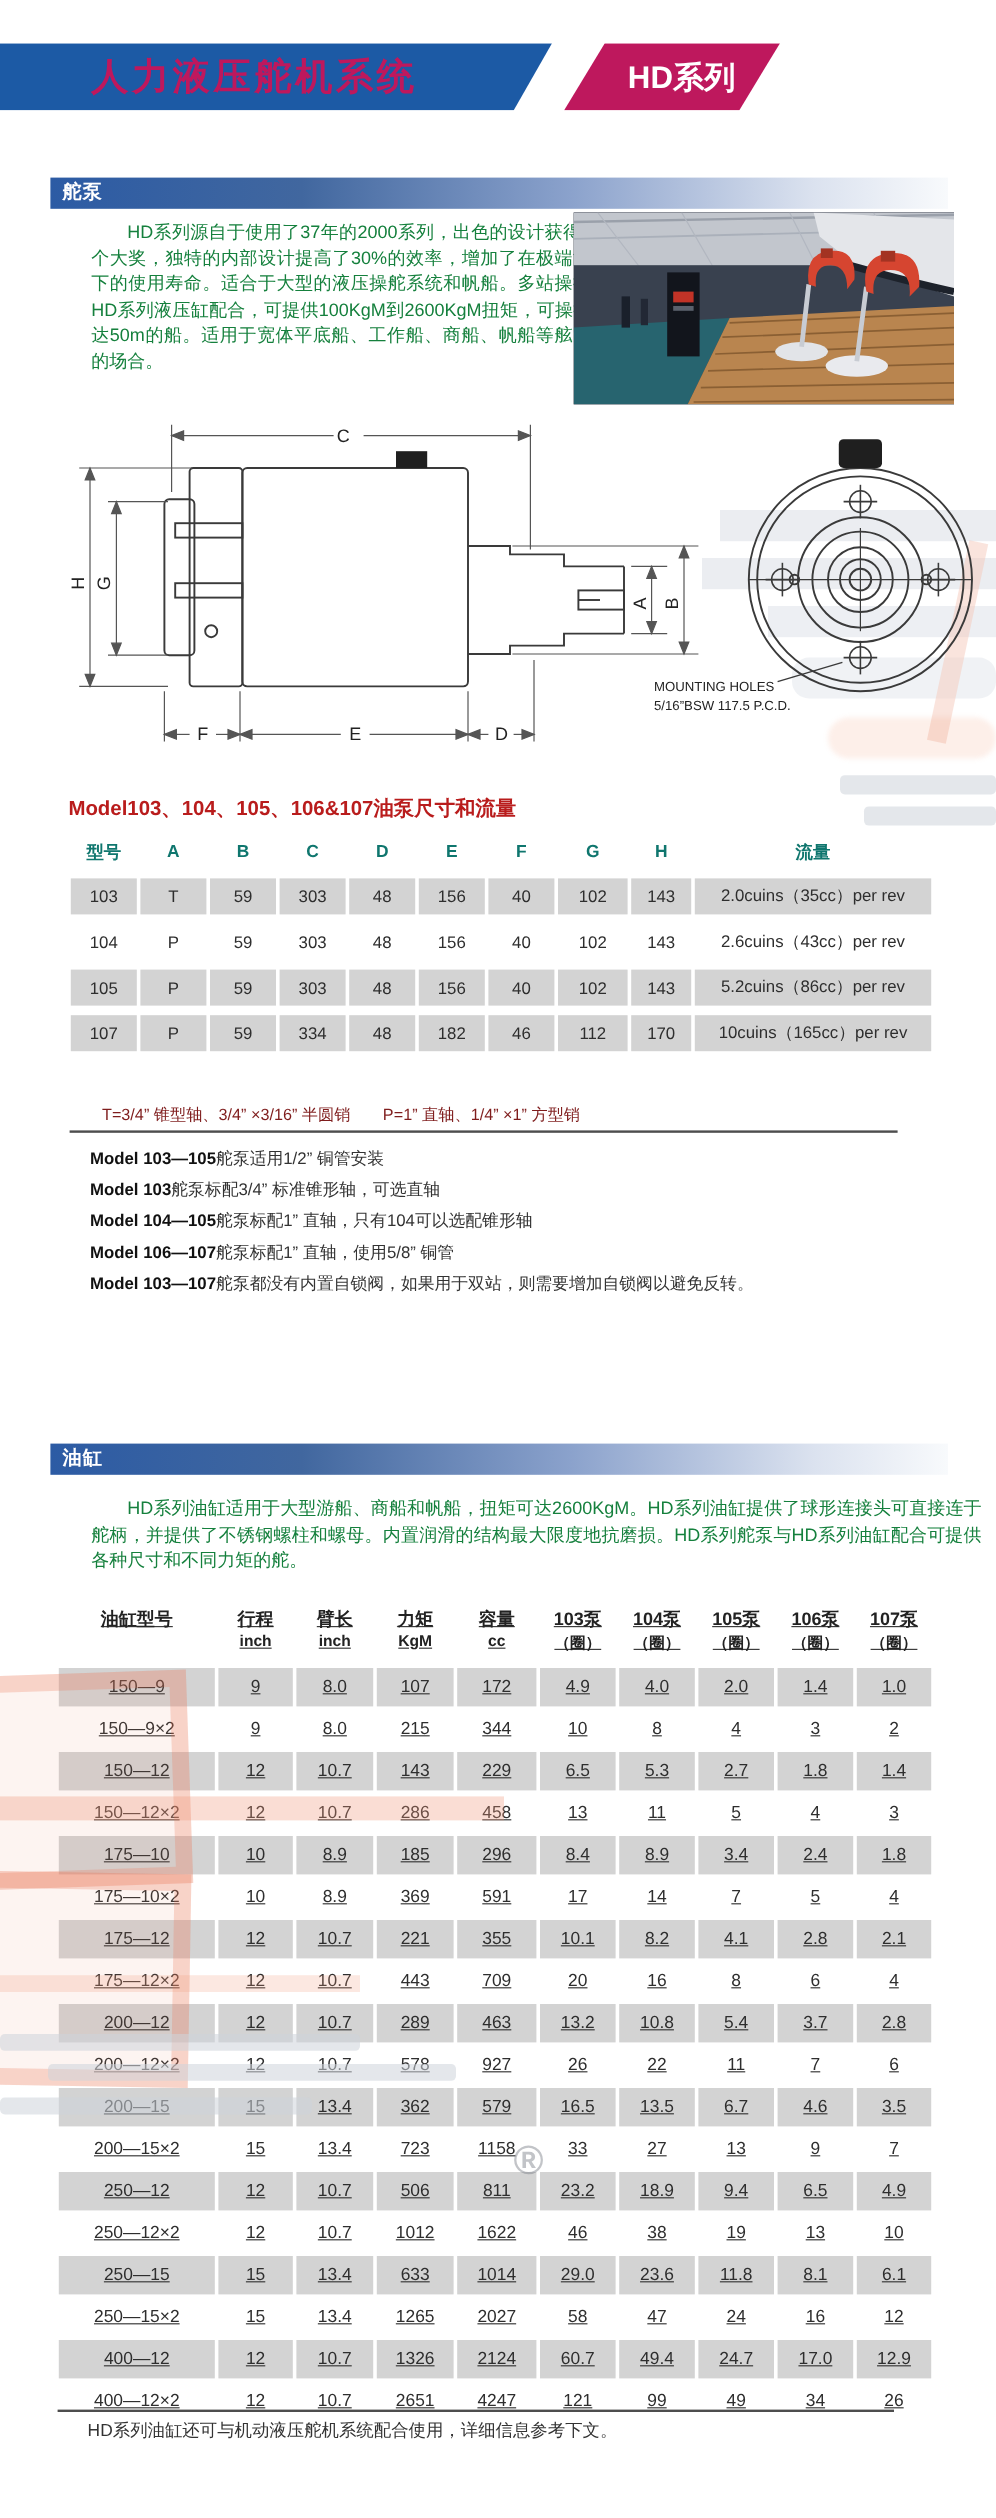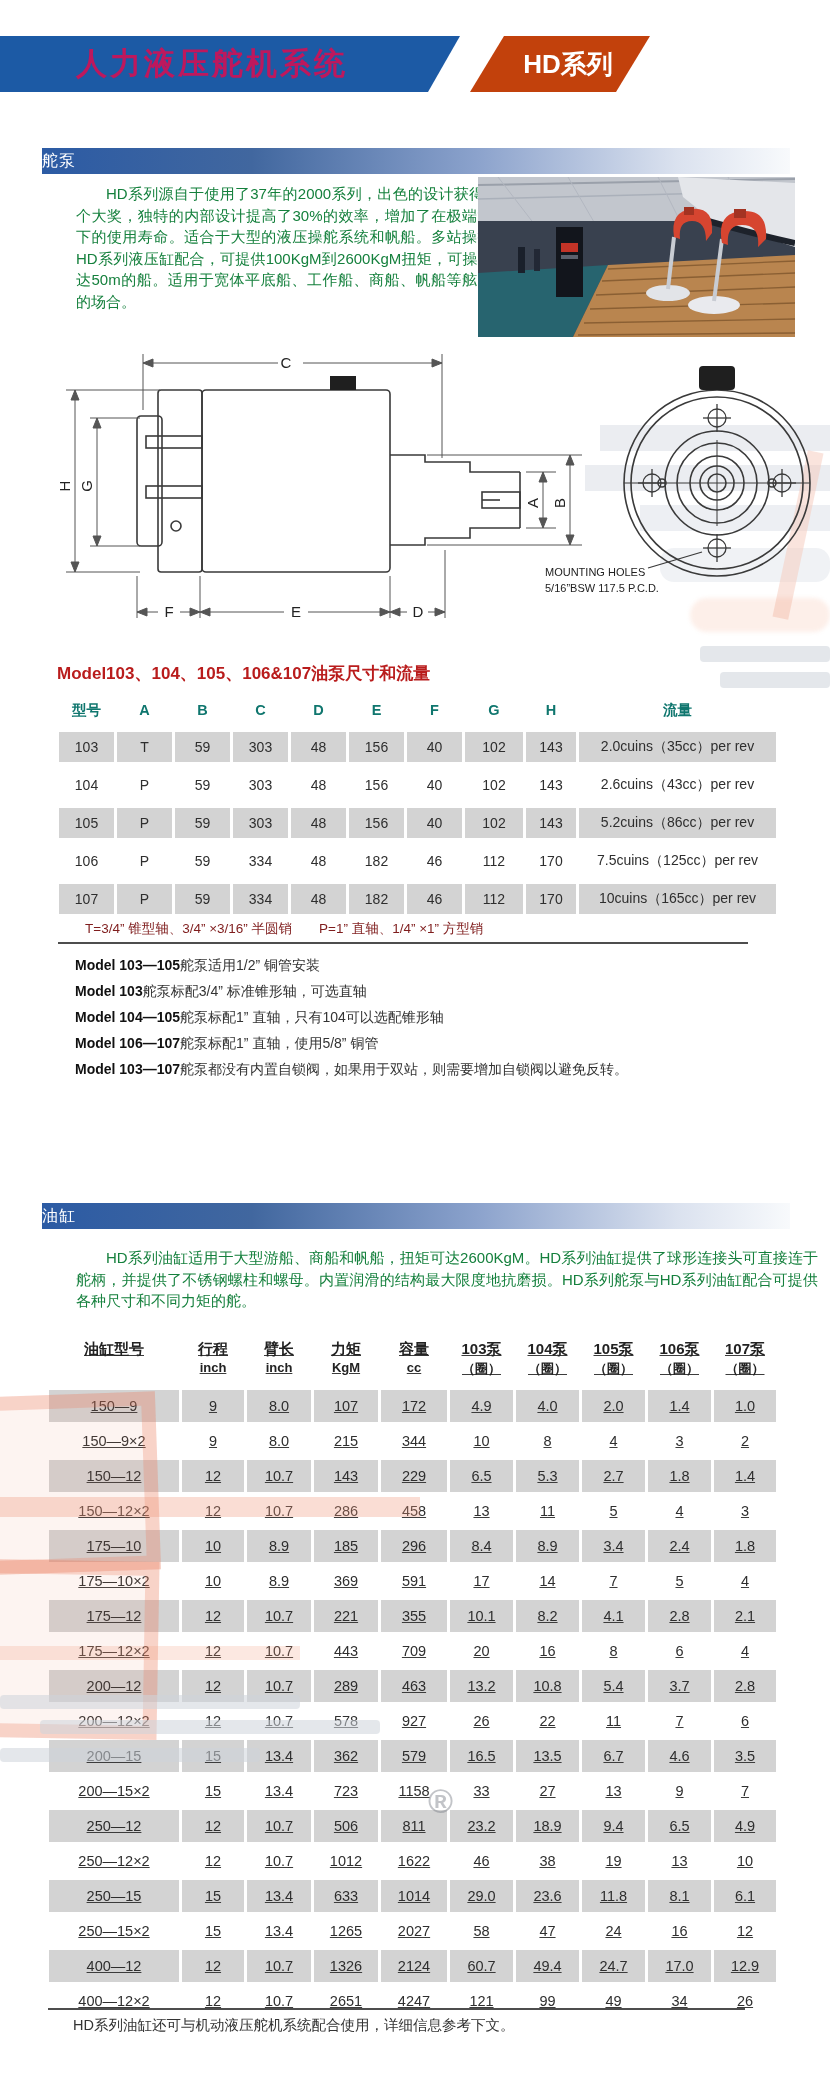--- a/index.html
+++ b/index.html
@@ -4,29 +4,29 @@
 <style>
   html,body{margin:0;padding:0;background:#ffffff;}
   #page{position:relative;width:830px;height:2098px;background:#fff;overflow:hidden;
         font-family:"Liberation Sans","DejaVu Sans",sans-serif;color:#3c3c3c;}
 
   
   .banner-dark{position:absolute;left:0;top:36px;width:470px;height:56px;background:#1c5aa5;
                clip-path:polygon(0 0,460px 0,428px 100%,0 100%);}
   .banner-title{position:absolute;left:76px;top:36px;height:56px;line-height:56px;
                 font-size:31px;font-weight:bold;color:#be185d;letter-spacing:3px;}
-  .banner-badge{position:absolute;left:470px;top:36px;width:180px;height:56px;background:#c2410c;
+  .banner-badge{position:absolute;left:470px;top:36px;width:180px;height:56px;background:#be185d;
                 clip-path:polygon(34px 0,180px 0,146px 100%,0 100%);}
   .banner-badge span{display:block;height:56px;line-height:56px;text-align:center;
                      padding-left:16px;font-size:26px;font-weight:bold;color:#fff;}
 
   
   .section-bar{position:absolute;left:42px;width:748px;height:26px;
                background:linear-gradient(90deg,#2c5ba4 0%,#41679f 28%,#8ba2cc 58%,#dbe2ef 85%,#f8fafc 100%);
-               color:#fff;font-size:16px;font-weight:normal;line-height:26px;
+               color:#fff;font-size:16px;font-weight:bold;line-height:26px;padding-left:10px;
                box-sizing:border-box;letter-spacing:1px;}
 
   .para{position:absolute;font-size:15px;line-height:21.6px;color:#15803d;
         text-align:justify;text-indent:2em;margin-left:31px;}
 
   .blue-title{position:absolute;font-size:17px;font-weight:bold;color:#b91c1c;}
 
   
   table.spec{position:absolute;border-collapse:separate;table-layout:fixed;}
   table.spec th,table.spec td{text-align:center;vertical-align:middle;font-weight:normal;
@@ -293,32 +293,20 @@
           <td>P</td>
           <td>59</td>
           <td>303</td>
           <td>48</td>
           <td>156</td>
           <td>40</td>
           <td>102</td>
           <td>143</td>
           <td>5.2cuins（86cc）per rev</td>
         </tr>
-        <tr class="row-white">
-          <td>106</td>
-          <td>P</td>
-          <td>59</td>
-          <td>334</td>
-          <td>48</td>
-          <td>182</td>
-          <td>46</td>
-          <td>112</td>
-          <td>170</td>
-          <td>7.5cuins（125cc）per rev</td>
-        </tr>
         <tr class="row-gray">
           <td>107</td>
           <td>P</td>
           <td>59</td>
           <td>334</td>
           <td>48</td>
           <td>182</td>
           <td>46</td>
           <td>112</td>
           <td>170</td>

